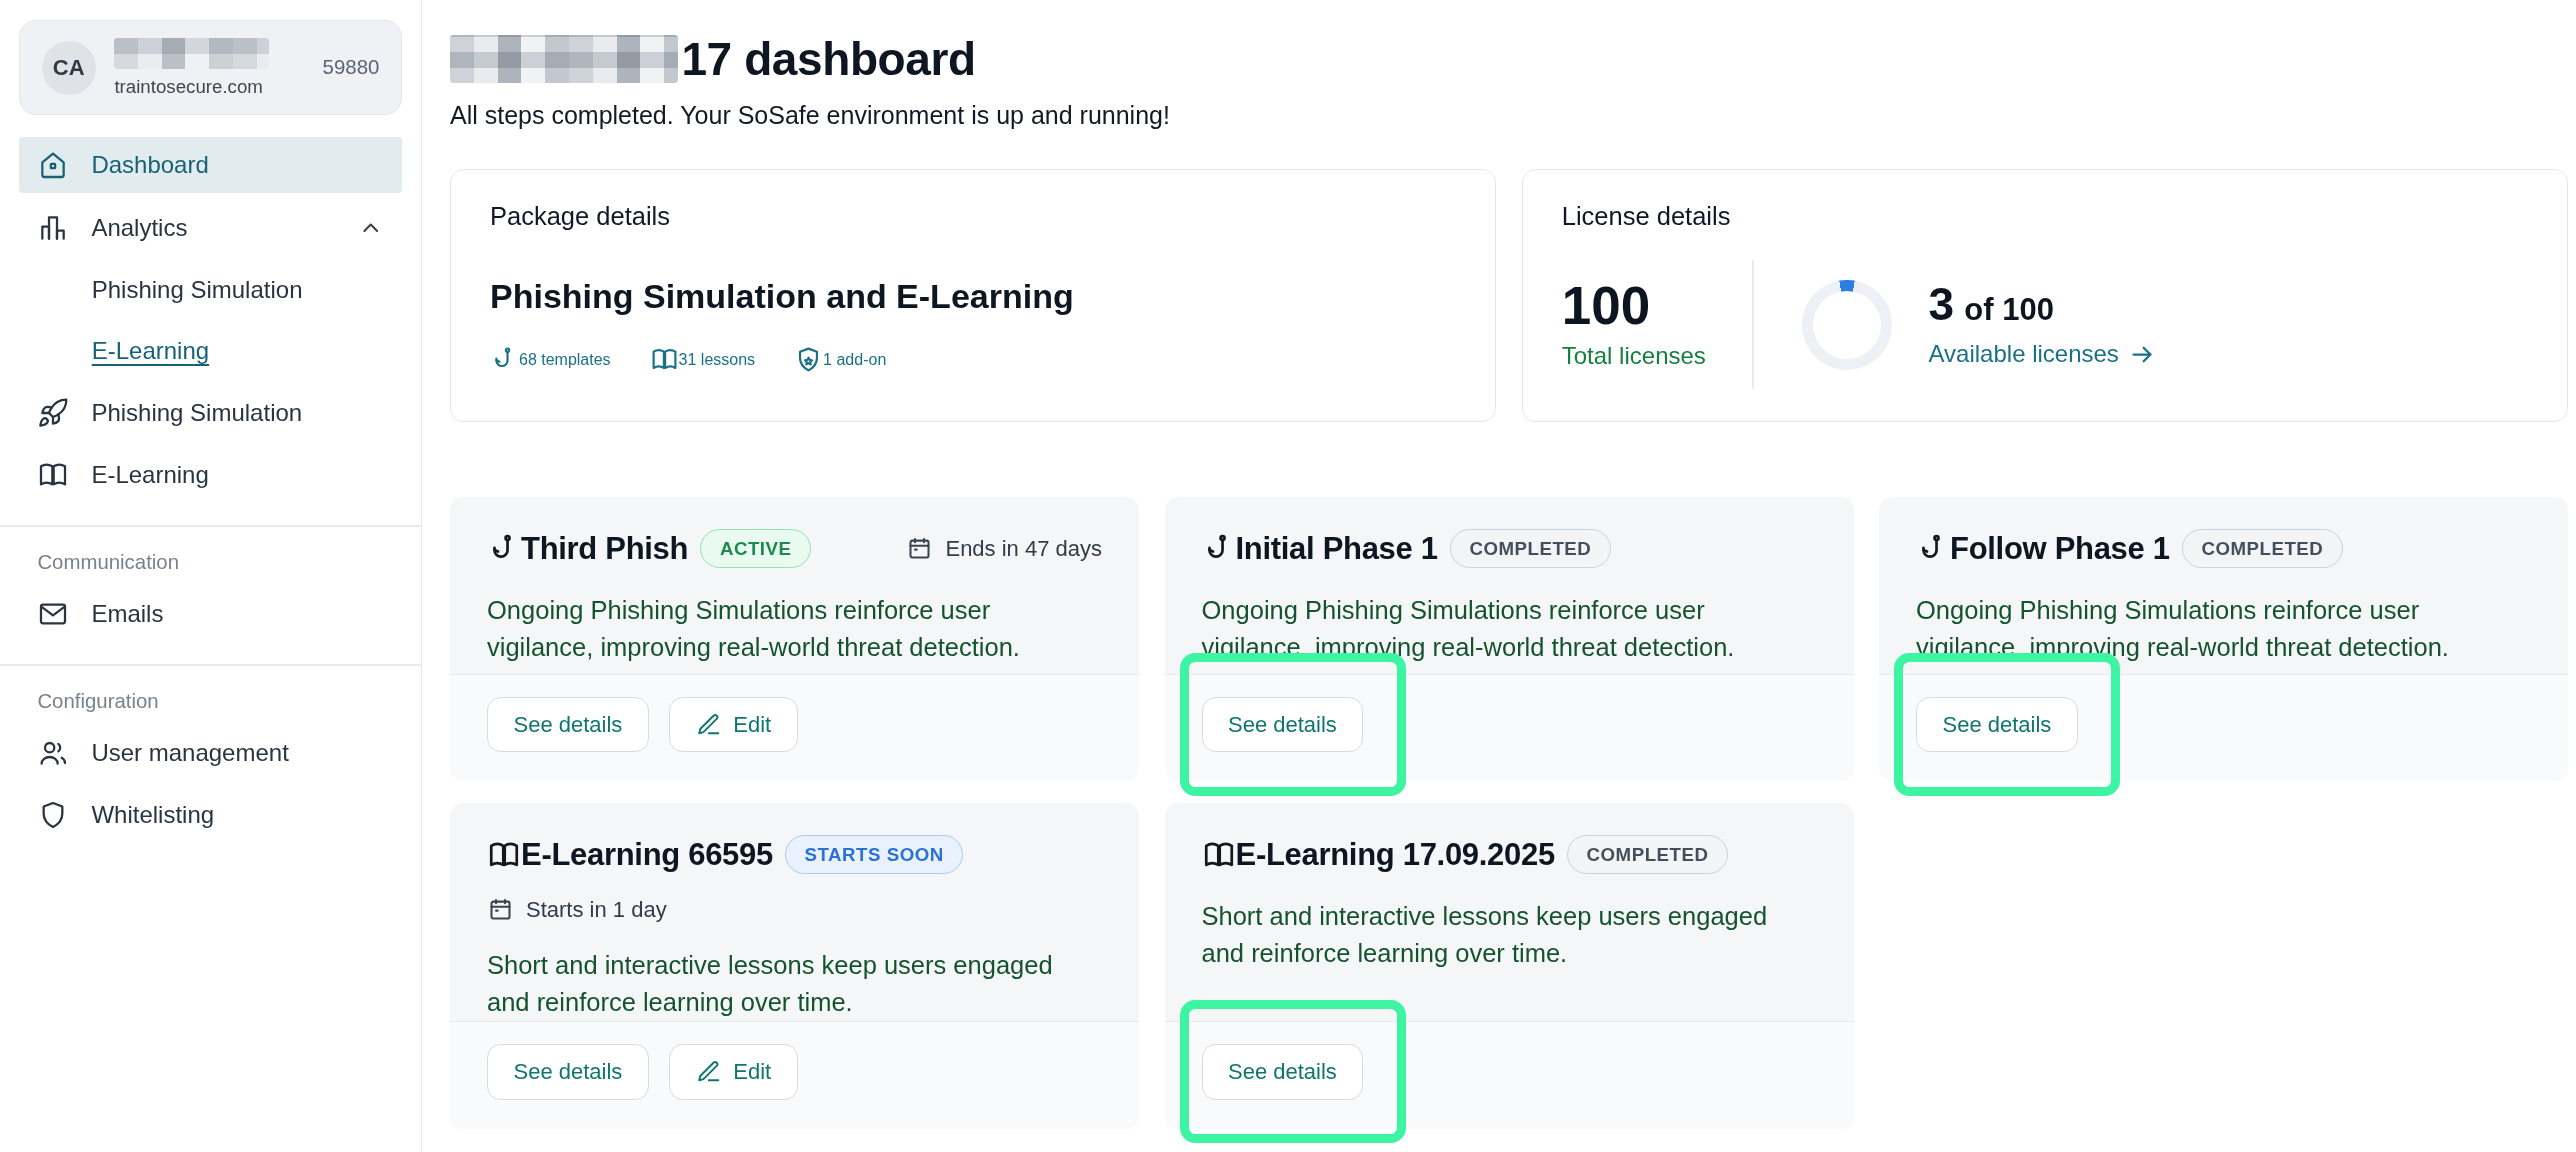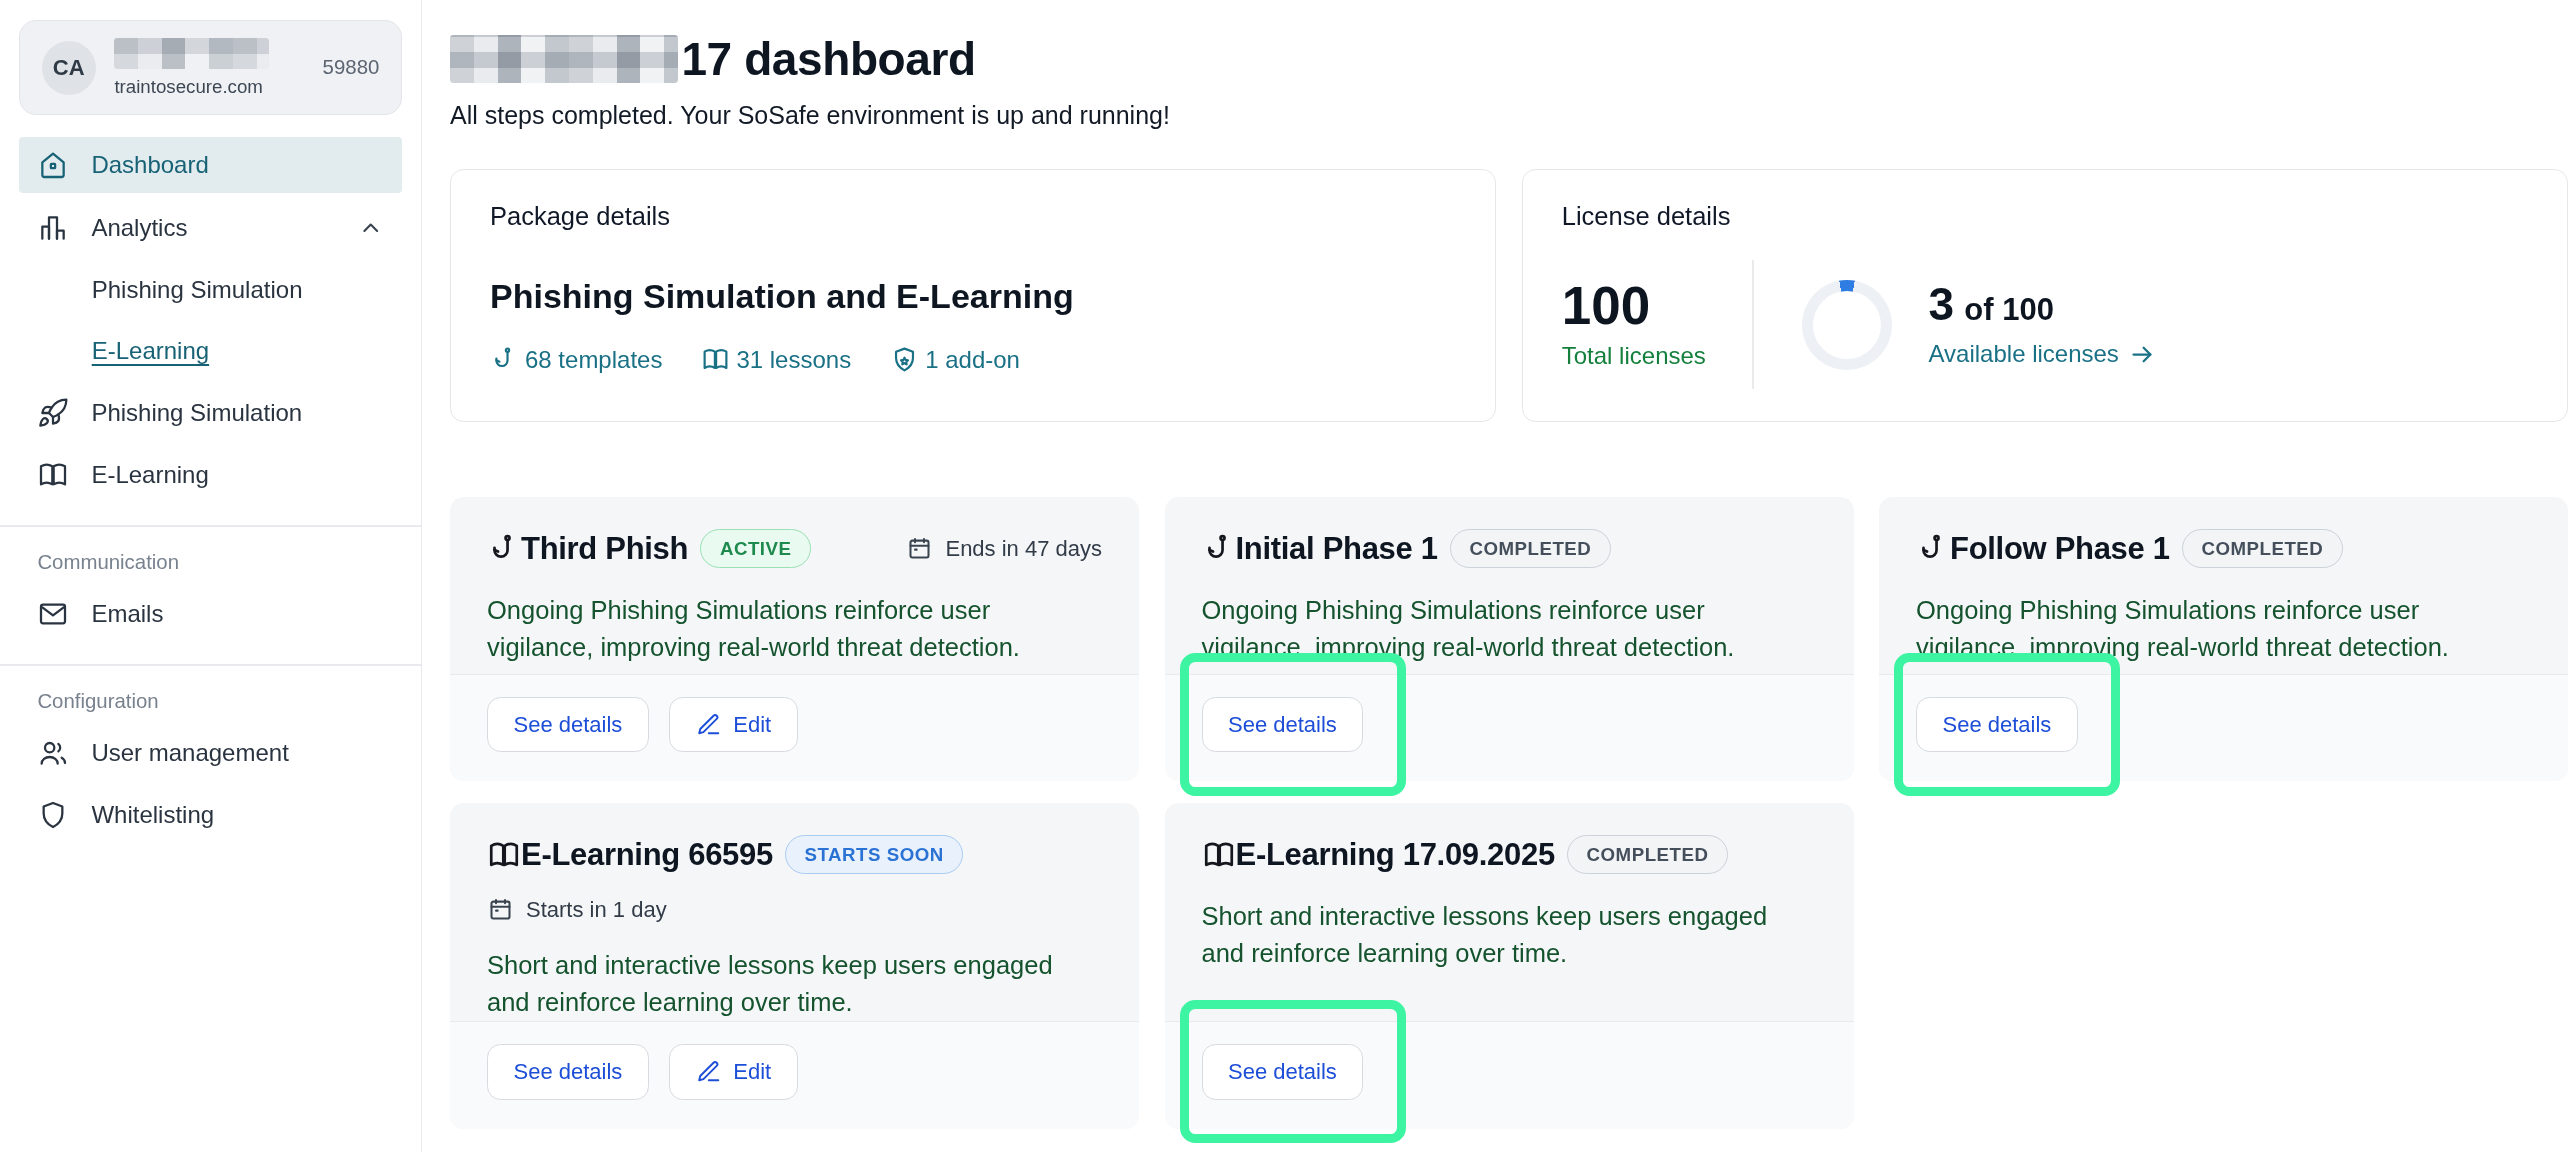--- a/index.html
+++ b/index.html
@@ -65,21 +65,21 @@
   .page-subtitle { margin-top:15.3px; font-size:25px; color:#121a26; }
 
   .top-grid { margin-top:39px; display:grid; grid-template-columns:1fr 1fr; gap:25.5px; }
   .panel {
     background:#ffffff; border:1.7px solid #e5e7ea; border-radius:13.6px;
     min-height:236px; padding:32px 39px;
   }
   .panel-heading { font-size:25.5px; font-weight:500; color:#101828; }
   .package-name { margin-top:46px; font-size:34px; font-weight:700; color:#0e1622; }
   .package-links { margin-top:29px; display:flex; align-items:center; gap:39px; }
-  .pkg-link { display:flex; align-items:center; gap:6px; color:#1a7186; font-size:24px; font-weight:500; cursor:pointer; }
+  .pkg-link { display:flex; align-items:center; gap:0; color:#1a7186; font-size:16px; font-weight:500; cursor:pointer; }
   .pkg-link .licon { width:29px; height:29px; }
 
   .license-row { margin-top:29px; display:flex; align-items:center; }
   .lic-total-num { font-size:53px; font-weight:800; color:#0d1520; line-height:1; }
   .lic-total-label { margin-top:10.2px; font-size:24px; color:#15803d; }
   .v-divider { width:1.7px; height:129px; background:#e8eaec; margin:0 48px 0 46px; }
   .donut { width:90px; height:90px; border-radius:50%; position:relative;
     background:conic-gradient(#2e7de2 0 10deg, #edf0f4 10deg 350deg, #2e7de2 350deg 360deg); }
   .donut::after { content:""; position:absolute; inset:11px; background:#ffffff; border-radius:50%; }
   .lic-right { margin-left:37px; }
@@ -112,21 +112,21 @@
   .meta-line { margin-top:22px; display:flex; align-items:center; gap:12px; font-size:22px; color:#323c48; }
   .card-desc { margin-top:24px; font-size:25.5px; line-height:1.45; color:#14532d; max-width:612px; }
   .card-footer {
     border-top:1.7px solid #e8eaec; background:#f9fafb;
     border-radius:0 0 13.6px 13.6px; padding:22px 37px 29px;
     display:flex; gap:20.4px; position:relative;
   }
   .btn {
     display:flex; align-items:center; gap:12px;
     background:#ffffff; border:1.7px solid #d7dadf; border-radius:13.6px;
-    padding:13.6px 25.5px; font-size:22px; color:#1d4ed8; font-family:inherit; cursor:pointer;
+    padding:13.6px 25.5px; font-size:22px; color:#0f766e; font-family:inherit; cursor:pointer;
   }
   .btn .bicon { width:25.5px; height:25.5px; }
   .green-box {
     position:absolute; left:15.3px; top:-22px; width:226px; height:143px;
     border:9.3px solid #3cf4a2; border-radius:15.3px; pointer-events:none; z-index:3;
   }
 </style>
 </head>
 <body>
 

